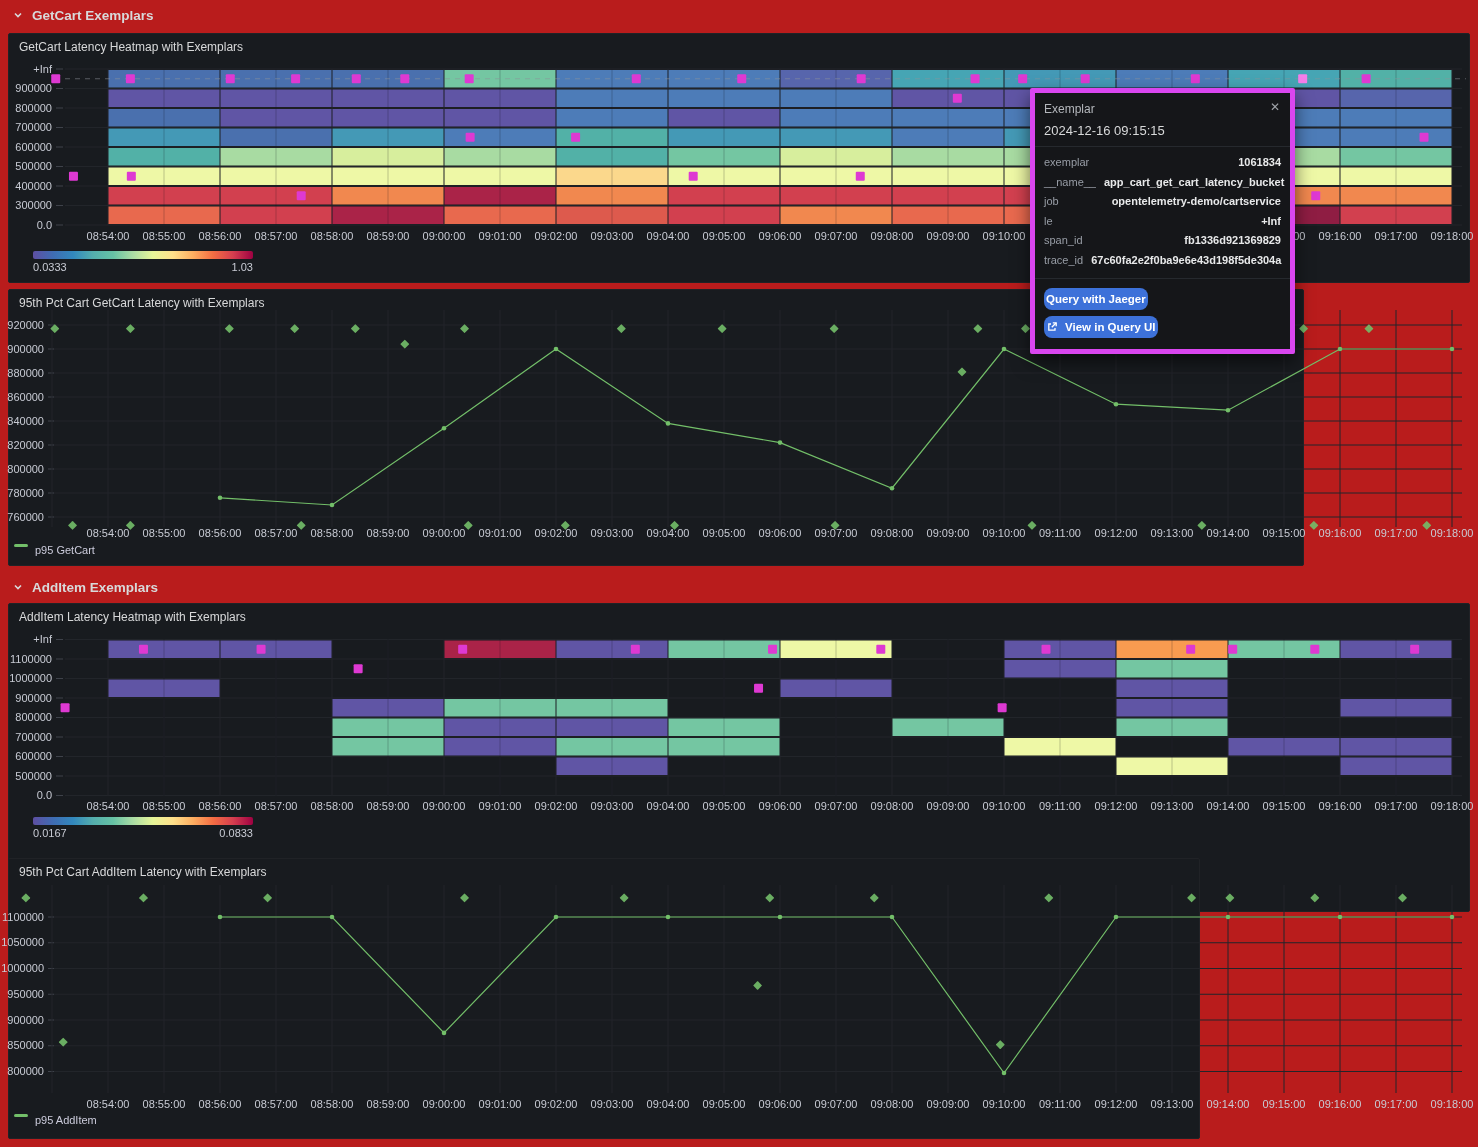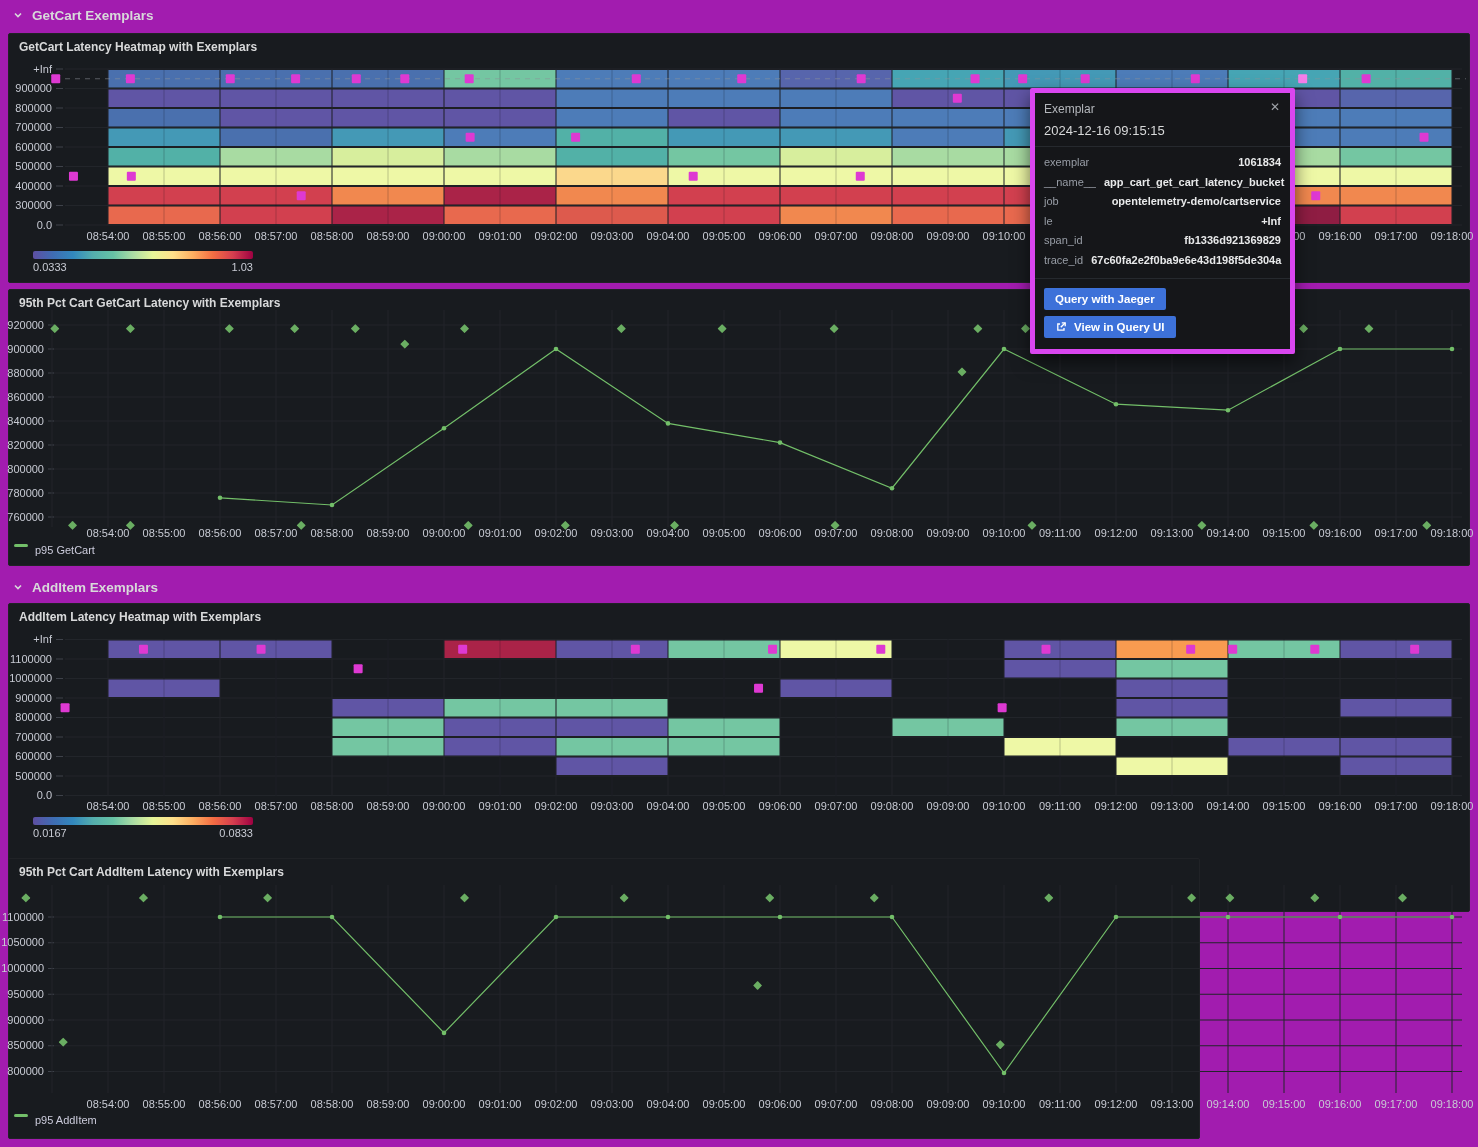--- a/index.html
+++ b/index.html
@@ -1,64 +1,64 @@
 <!DOCTYPE html>
 <html><head>
 <meta charset="utf-8">
 <style>
   html,body{margin:0;padding:0;background:#111217;}
-  .page{position:relative;width:1478px;height:1147px;overflow:hidden;background:#a21caf;
+  .page{position:relative;width:1478px;height:1147px;overflow:hidden;background:#b91c1c;
         font-family:"Liberation Sans",sans-serif;}
   .section-header{position:absolute;left:0;width:1478px;height:28px;display:flex;align-items:center;
         gap:9px;padding-left:13px;color:#d8d9da;font-weight:bold;font-size:13.5px;cursor:pointer;}
   .panel{position:absolute;background:#181b1f;border:1px solid #202226;border-radius:2px;box-sizing:border-box;}
-  .panel-title{position:absolute;top:6px;left:10px;font-size:12px;font-weight:bold;color:#d8d9da;white-space:nowrap;}
+  .panel-title{position:absolute;top:6px;left:10px;font-size:12px;font-weight:normal;color:#d8d9da;white-space:nowrap;}
   #charts{position:absolute;left:0;top:0;z-index:2;}
   #charts text.ax{font-family:"Liberation Sans",sans-serif;font-size:11px;fill:#c8cbd4;}
   .legend{position:absolute;z-index:3;display:flex;align-items:flex-start;gap:7px;font-size:11px;color:#ccccdc;cursor:pointer;}
   .swatch{width:14px;height:3px;border-radius:2px;background:#73bf69;}
   .tooltip{position:absolute;left:1030px;top:88px;width:265px;z-index:10;background:#151619;
         border:5px solid #d946ef;border-radius:2px;box-shadow:0 8px 18px rgba(0,0,0,.55);
         color:#d8d9da;box-sizing:border-box;}
   .tt-head{padding:9px 9px 8px 9px;position:relative;}
   .tt-title{font-size:12px;color:#b4b7bc;}
   .tt-time{font-size:13px;color:#d8d9da;margin-top:7px;}
   .tt-close{position:absolute;top:7px;right:8px;width:14px;height:14px;display:flex;align-items:center;
         justify-content:center;color:#9fa3a8;font-size:12px;cursor:pointer;background:none;border:none;padding:0;}
   .tt-sep{border:none;border-top:1px solid #26292e;margin:0;}
   .tt-body{padding:6px 9px 7px 9px;}
   .tt-row{display:flex;justify-content:space-between;align-items:baseline;font-size:11px;line-height:19.6px;gap:8px;}
   .tt-row .k{color:#989da6;white-space:nowrap;}
   .tt-row .v{color:#e8e9ea;font-weight:bold;white-space:nowrap;}
   .tt-actions{padding:9px 9px 11px 9px;border-top:1px solid #26292e;display:flex;flex-direction:column;
         gap:6px;align-items:flex-start;}
   .btn{display:inline-flex;align-items:center;gap:7px;background:#3d71d9;color:#fff;font-weight:bold;
-        font-family:"Liberation Sans",sans-serif;font-size:11.5px;height:22px;padding:0 11px;border:none;
-        border-radius:2px;cursor:pointer;}
+        font-family:"Liberation Sans",sans-serif;font-size:11.5px;height:22px;padding:0 2px;border:none;
+        border-radius:8px;cursor:pointer;}
   .chev{display:flex;align-items:center;}
 </style>
 </head>
 <body>
 
 <div class="page">
 
   <div class="section-header" style="top:1px;">
     <span class="chev">
       <svg width="10" height="10" viewBox="0 0 10 10">
           <polyline points="2,3.5 5,6.5 8,3.5" fill="none" stroke="#d8d9da" stroke-width="1.6"></polyline>
         </svg>
     </span>
     <span>GetCart Exemplars</span>
   </div>
 
   <div class="panel" style="left:8px;top:33px;width:1462px;height:250px;">
     <div class="panel-title">GetCart Latency Heatmap with Exemplars</div>
   </div>
 
-  <div class="panel" style="left:8px;top:289px;width:1462px;height:277px;">
+  <div class="panel" style="left:8px;top:289px;width:1296px;height:277px;">
     <div class="panel-title">95th Pct Cart GetCart Latency with Exemplars</div>
   </div>
 
   <div class="section-header" style="top:573px;">
     <span class="chev">
       <svg width="10" height="10" viewBox="0 0 10 10">
           <polyline points="2,3.5 5,6.5 8,3.5" fill="none" stroke="#d8d9da" stroke-width="1.6"></polyline>
         </svg>
     </span>
     <span>AddItem Exemplars</span>

